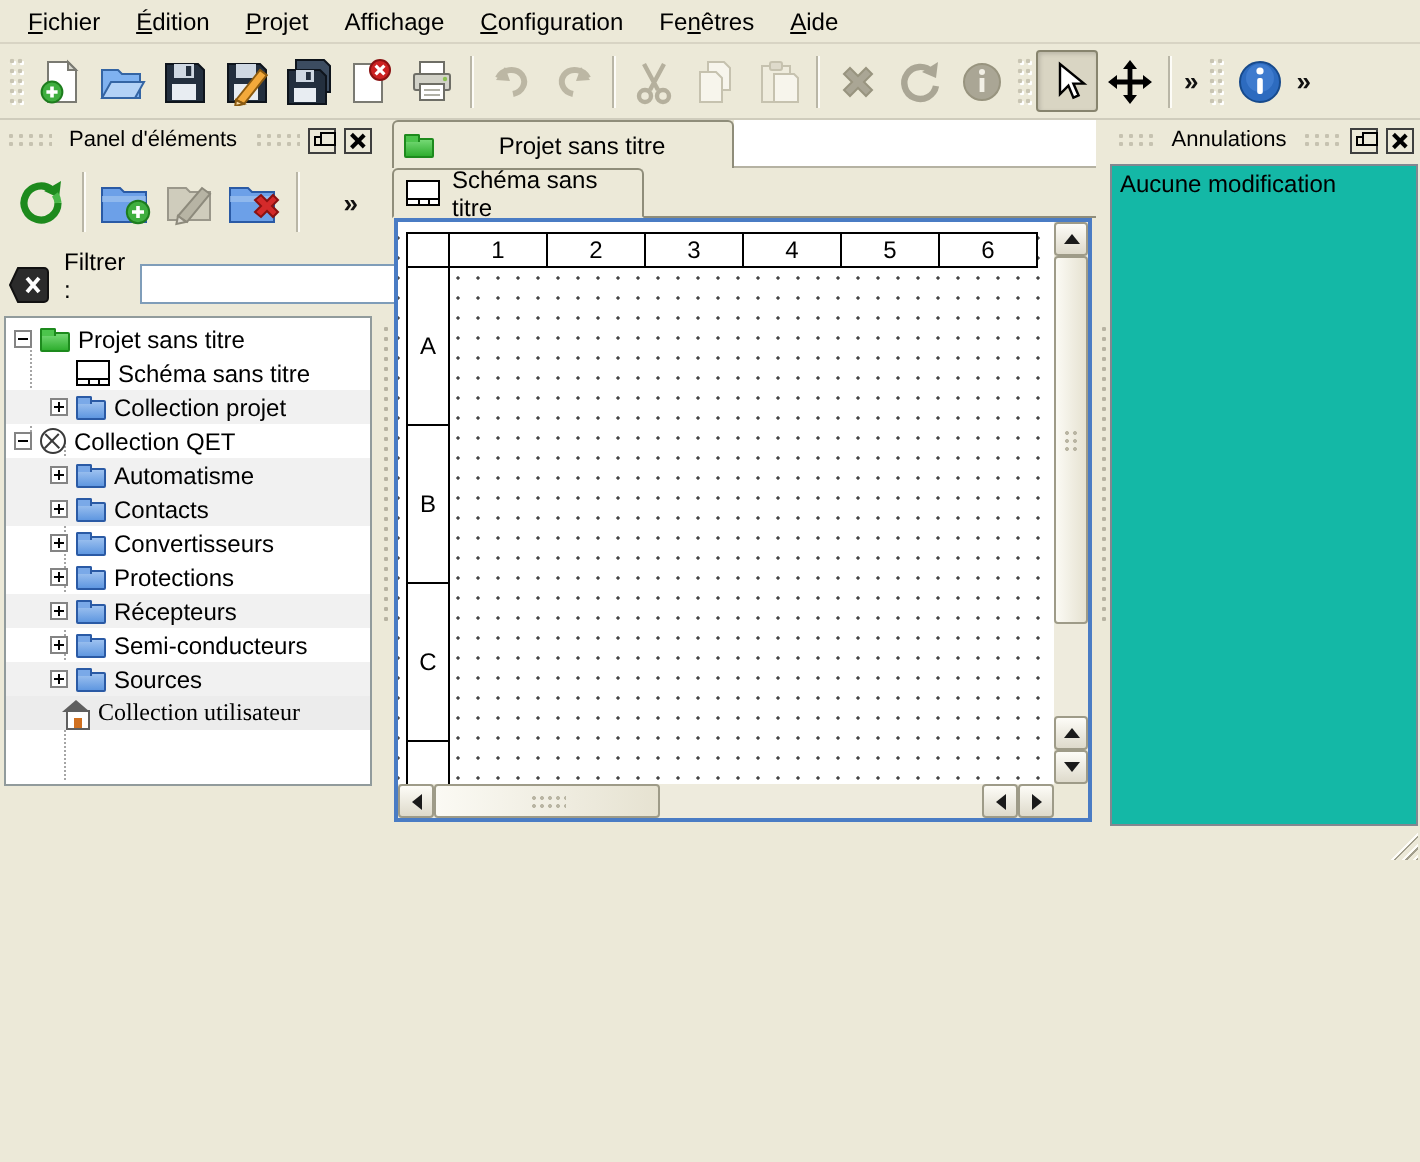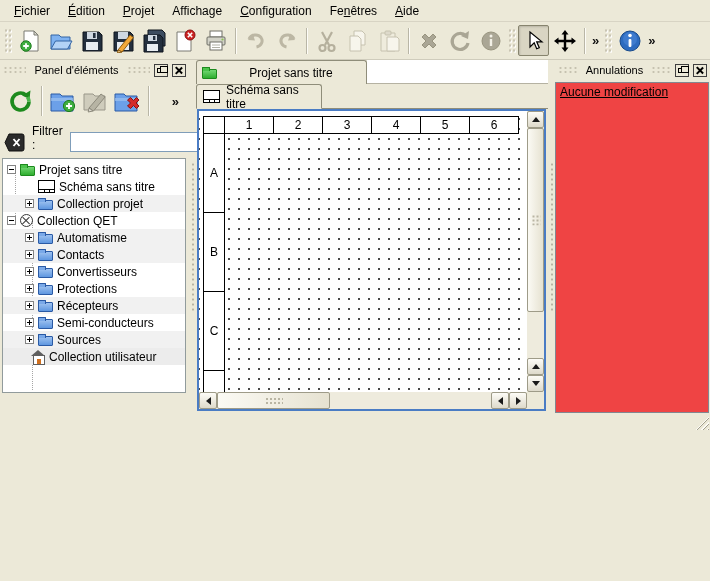--- a/index.html
+++ b/index.html
@@ -51,21 +51,21 @@
   .filter-row { display:flex; align-items:flex-end; gap:7px; padding:3px 5px 4px 4px; flex:none; }
   .filter-input { flex:1; height:20px; border:1px solid #7f9db9; background:#fff; font:12px "Liberation Sans",sans-serif; padding:0 3px; outline:none; }
 
   
   .tree { flex:1; margin:2px 3px 20px 2px; border:1px solid #919b9c; background:#fff; position:relative; overflow:hidden; padding-top:2px; }
   .chain { position:absolute; border-left:1px dotted #a5a5a5; width:0; }
   .chain.c1 { left:12px; top:10px; height:51px; }
   .chain.c2 { left:29px; top:61px; height:170px; }
   .trow { height:17px; display:flex; align-items:center; gap:4px; padding-left:4px; position:relative; }
   .trow.d1 { padding-left:22px; }
-  .trow.home-ind { padding-left:15px; }
+  .trow.home-ind { padding-left:15px;font-family:Liberation Serif, serif; }
   .trow.alt { background:#f1f1f1; }
   .trow.cur { background:#ececec; }
   .exp { width:9px; height:9px; border:1px solid #848484; background:#fff; position:relative; flex:none; }
   .exp::before { content:""; position:absolute; left:1px; right:1px; top:3px; height:1px; background:#000; }
   .exp.plus::after { content:""; position:absolute; top:1px; bottom:1px; left:3px; width:1px; background:#000; }
   .exp.none { visibility:hidden; }
   .ticon { flex:none; position:relative; }
   .i-folder-blue, .i-folder-green { width:15px; height:10px; border-radius:1px; margin-top:3px; }
   .i-folder-blue { background:linear-gradient(#9ec2f0,#5f97e0); border:1px solid #2a5aa5; }
   .i-folder-green { background:linear-gradient(#74d874,#2fae2f); border:1px solid #1d8a1d; }
@@ -118,21 +118,21 @@
   .v-hscroll .sb-thumb .grip { width:18px; height:8px; }
   .sb-track { flex:1; }
   .arr { width:0; height:0; }
   .arr-up    { border-left:4px solid rgba(0,0,0,0); border-right:4px solid rgba(0,0,0,0); border-bottom:5px solid #1a1a1a; }
   .arr-down  { border-left:4px solid rgba(0,0,0,0); border-right:4px solid rgba(0,0,0,0); border-top:5px solid #1a1a1a; }
   .arr-left  { border-top:4px solid rgba(0,0,0,0); border-bottom:4px solid rgba(0,0,0,0); border-right:5px solid #1a1a1a; }
   .arr-right { border-top:4px solid rgba(0,0,0,0); border-bottom:4px solid rgba(0,0,0,0); border-left:5px solid #1a1a1a; }
 
   
   .right-dock { flex:1; display:flex; flex-direction:column; min-height:0; }
-  .undo-list { flex:1; margin:2px 1px 0 0; border:1px solid #828790; background:#ef4444; overflow:hidden;text-decoration:underline; }
+  .undo-list { flex:1; margin:2px 1px 0 0; border:1px solid #828790; background:#14b8a6; overflow:hidden; }
   .undo-item { padding:2px 4px; white-space:nowrap; }
 
   
   .statusbar { height:19px; flex:none; position:relative; }
   .sizegrip { position:absolute; right:1px; bottom:2px; width:14px; height:14px;
     background:repeating-linear-gradient(135deg, rgba(0,0,0,0) 0 2px, #fdfcf7 2px 3px, #a29f8d 3px 4px);
     clip-path:polygon(100% 0, 100% 100%, 0 100%); }
 </style>
 </head>
 <body>

